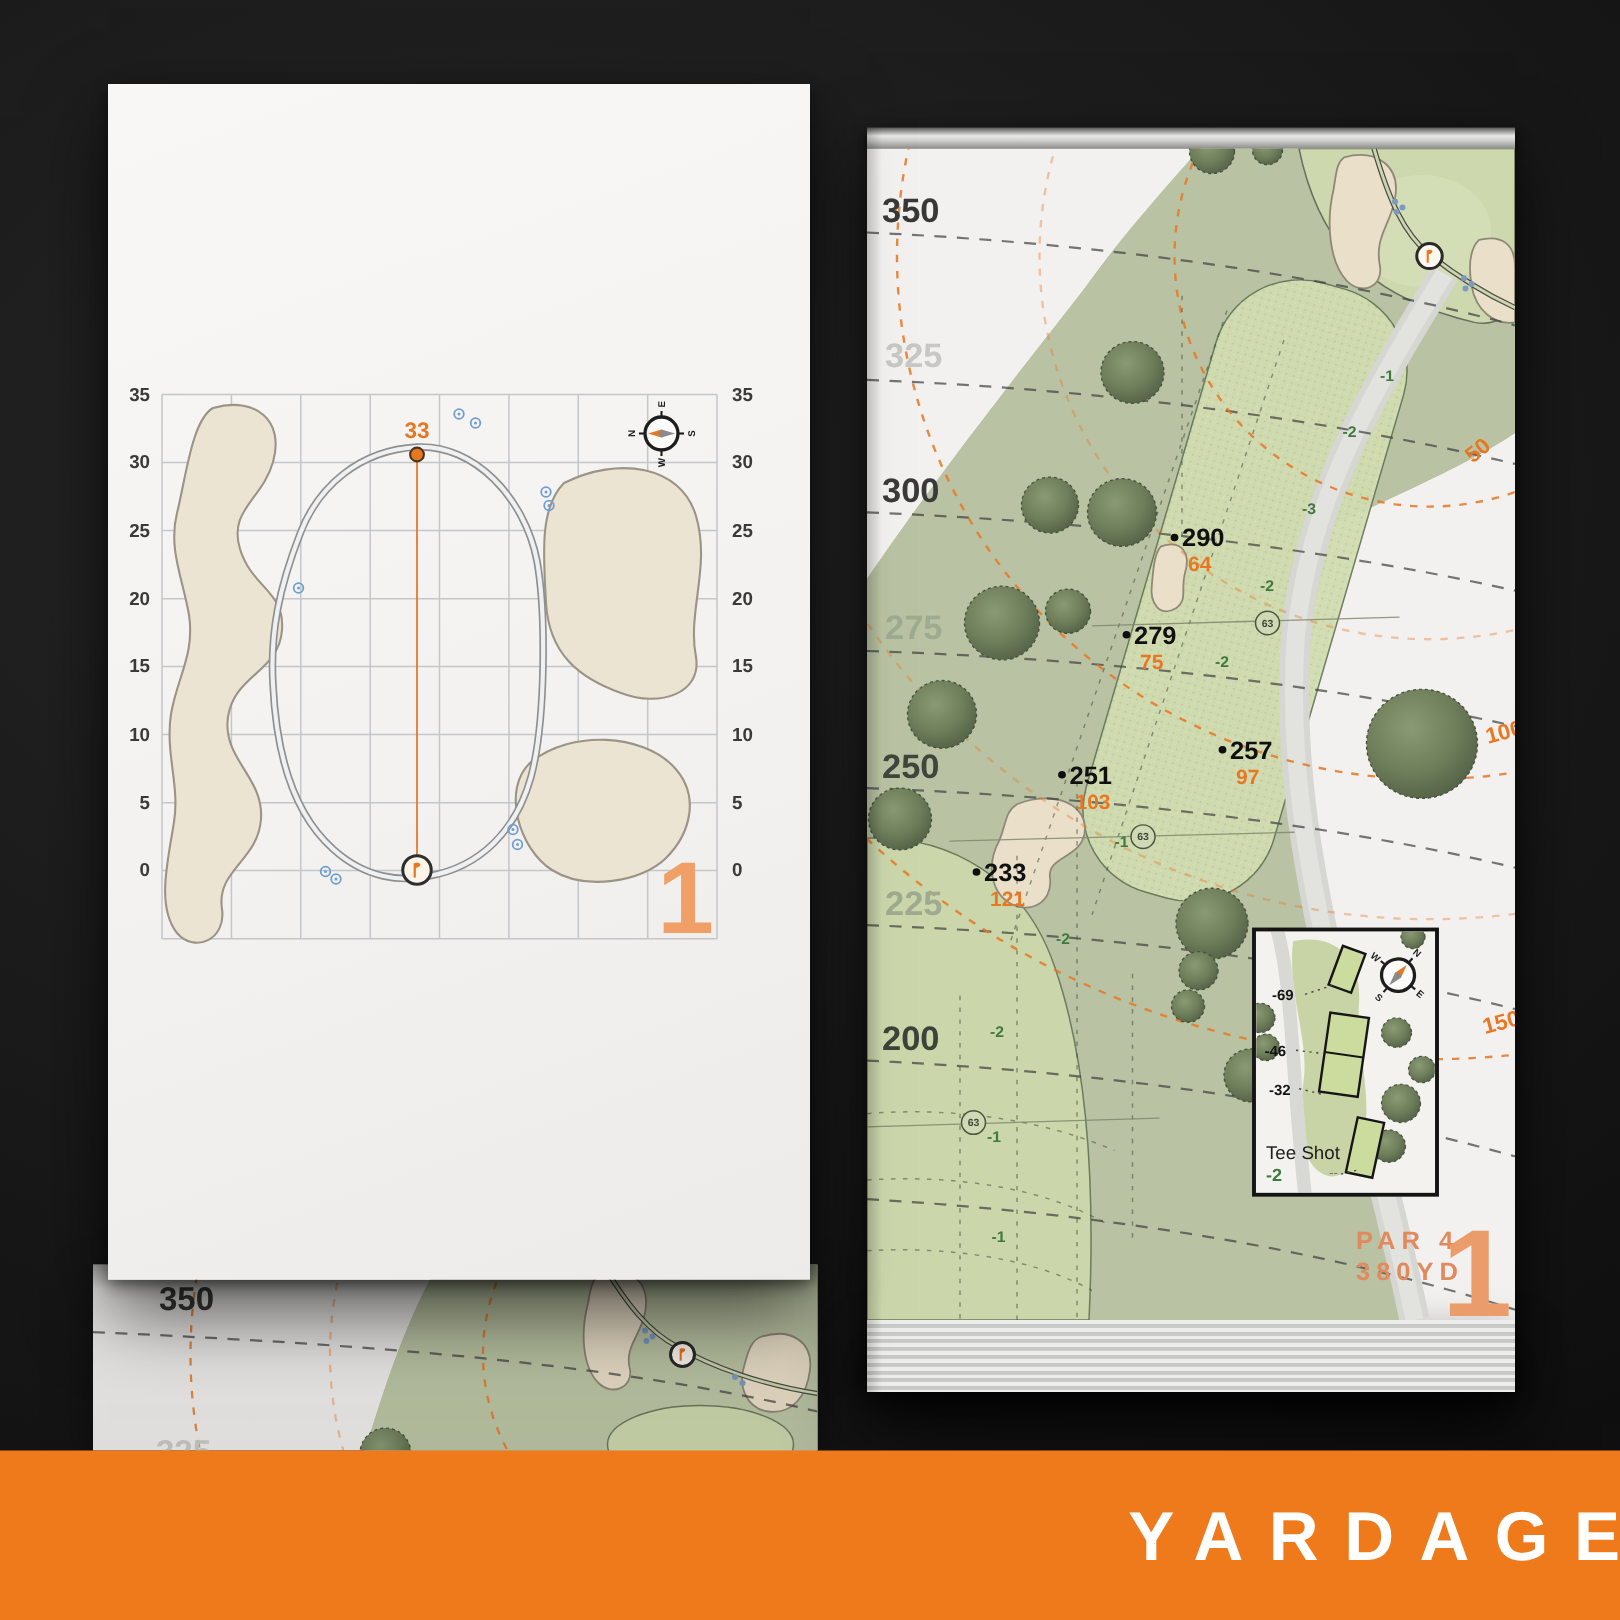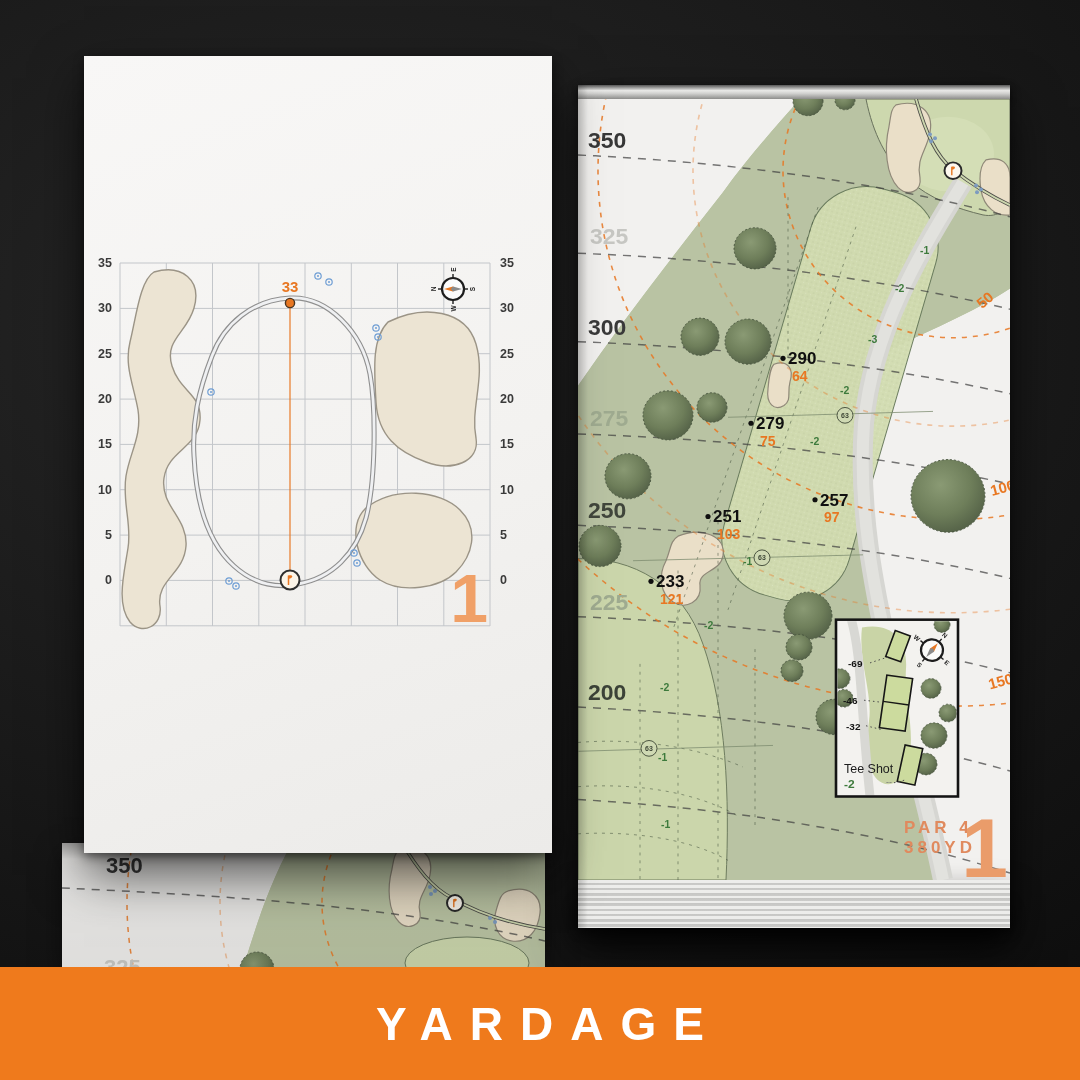--- a/index.html
+++ b/index.html
@@ -6,40 +6,40 @@
   body{
     width:1080px;height:1080px;position:relative;overflow:hidden;
     background:radial-gradient(140% 100% at 32% 30%, #272727 0%, #1a1a1a 42%, #070707 100%);
     font-family:"Liberation Sans", sans-serif;
   }
   .page{position:absolute;background:#f6f5f3;}
   .shadow-big{box-shadow:0 22px 48px rgba(0,0,0,.62), 0 4px 10px rgba(0,0,0,.45);}
   svg text{font-family:"Liberation Sans", sans-serif;}
 
   
-  #left-page{left:84px;top:56px;width:468px;height:797px;z-index:4;
+  #left-page{left:72px;top:56px;width:468px;height:797px;z-index:4;
     background:linear-gradient(160deg,#f8f7f6 0%,#f3f2f0 55%,#ecebe9 100%);}
   #left-partial-page{left:62px;top:843px;width:483px;height:124px;z-index:2;overflow:hidden;
     background:#efeeec;box-shadow:0 10px 24px rgba(0,0,0,.5);}
   #left-partial-page .dim{position:absolute;inset:0;background:linear-gradient(180deg,rgba(0,0,0,.30),rgba(0,0,0,.05) 16px,rgba(0,0,0,.07));pointer-events:none;}
 
   
   #right-booklet{left:578px;top:85px;width:432px;z-index:3;}
   #right-curl{height:14px;background:linear-gradient(180deg,#565656 0%,#e9e9e7 40%,#cfcfcd 62%,#8d8d8b 100%);
     box-shadow:0 3px 6px rgba(0,0,0,.4);}
   #right-map{width:432px;height:781px;background:#f2f1ef;display:block;}
   #right-stack{height:48px;
     background:repeating-linear-gradient(180deg,#ededeb 0px,#ededeb 2.6px,#c6c6c4 2.6px,#cbcbc9 5.2px);
     box-shadow:0 14px 30px rgba(0,0,0,.6);}
   #right-booklet .edge-shade{position:absolute;left:0;top:0;bottom:0;width:10px;
     background:linear-gradient(90deg,rgba(0,0,0,.18),rgba(0,0,0,0));pointer-events:none;}
 
   
   #banner{position:absolute;left:0;top:967px;width:1080px;height:113px;z-index:10;
-    display:flex;align-items:center;justify-content:center;}
+    display:flex;align-items:center;justify-content:flex-end;}
   #banner .txt{color:#ffffff;font-size:46px;font-weight:700;letter-spacing:17px;margin-right:-17px;}
 </style>
 </head>
 <body>
 
 <div class="page shadow-big" id="left-page">
   <svg width="446" height="797" viewBox="0 0 446 797">
 
     <g stroke="#c3c6ca" stroke-width="1">
       <line x1="36" y1="207" x2="36" y2="570"></line>

